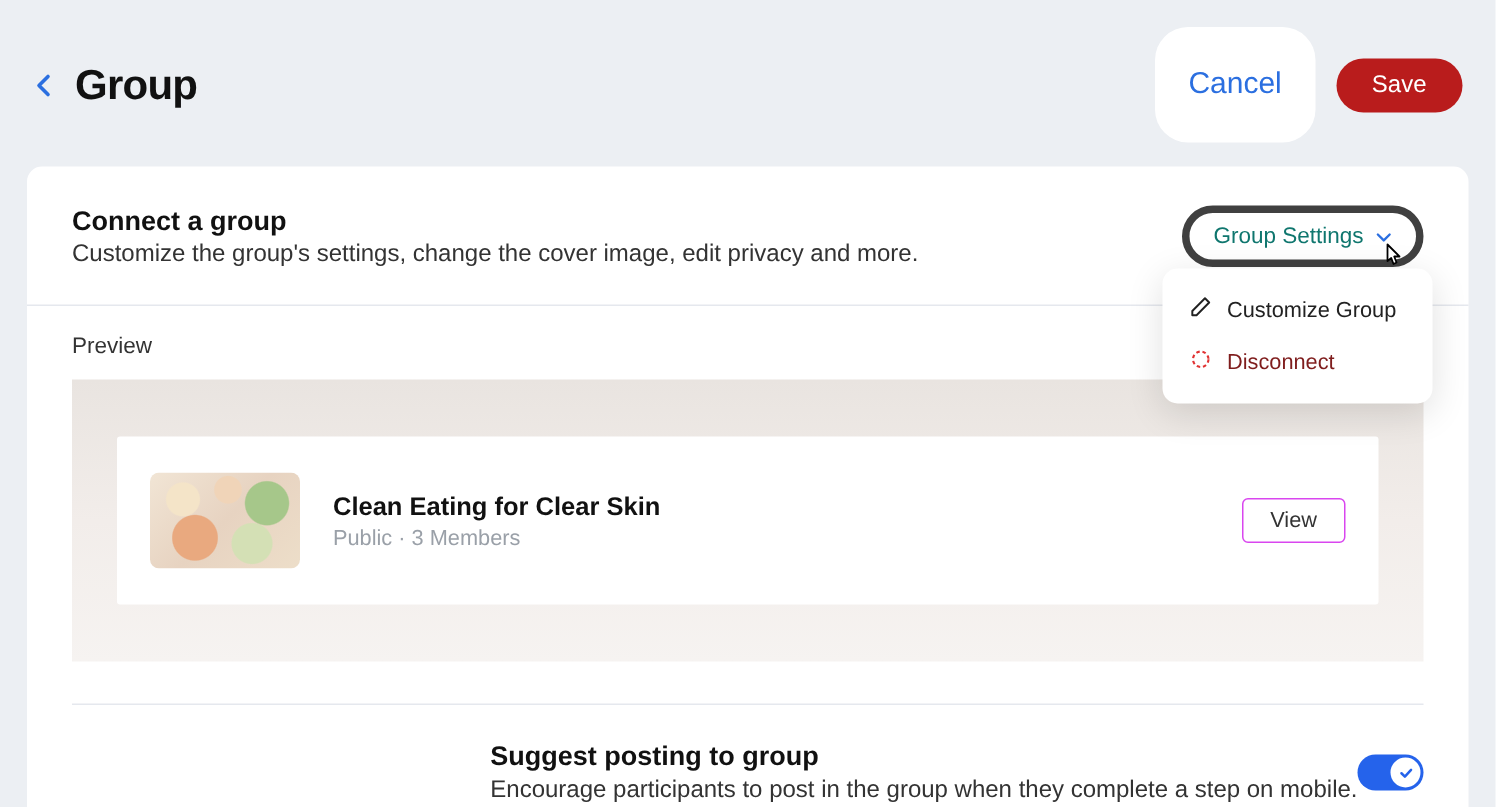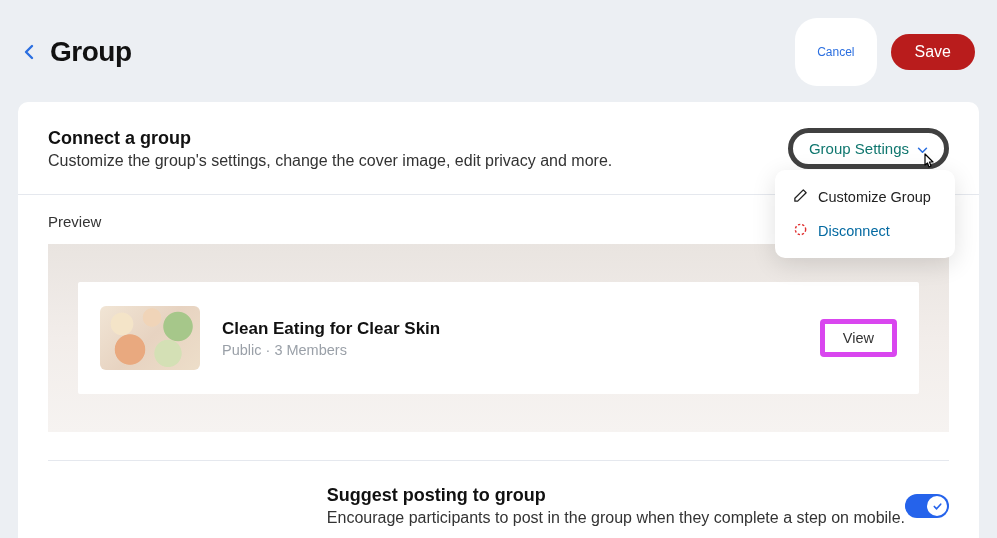--- a/index.html
+++ b/index.html
@@ -36,21 +36,21 @@
     }
     .header-right {
       display: flex;
       align-items: center;
       gap: 14px;
     }
     .btn-cancel {
       background: #fff;
       border: none;
       color: #2b6fe0;
-      font-size: 12px;
+      font-size: 20px;
       font-weight: 500;
       padding: 27px 22px;
       border-radius: 22px;
       cursor: pointer;
     }
     .btn-save {
       background: #b91c1c;
       border: none;
       color: #fff;
       font-size: 16px;
@@ -114,21 +114,21 @@
     }
     .dropdown-item {
       display: flex;
       align-items: center;
       gap: 10px;
       padding: 8px 18px;
       font-size: 14.5px;
       cursor: pointer;
       color: #222;
     }
-    .dropdown-item.danger { color: #0369a1; }
+    .dropdown-item.danger { color: #7f1d1d; }
     .dropdown-item svg { flex-shrink: 0; }
     .cursor-pointer {
       position: absolute;
       right: 42px;
       top: 50px;
       z-index: 20;
       pointer-events: none;
     }
     .divider {
       border: none;
@@ -173,21 +173,21 @@
       font-weight: 800;
       color: #111;
       margin-bottom: 3px;
     }
     .preview-meta {
       font-size: 14.5px;
       color: #9aa0a8;
     }
     .btn-view {
       background: #fff;
-      border: 5px solid #d946ef;
+      border: 1px solid #d946ef;
       border-radius: 4px;
       padding: 6px 18px;
       font-size: 14.5px;
       color: #333;
       cursor: pointer;
     }
     .divider2 {
       border: none;
       border-top: 1px solid #e5e8ee;
       margin: 28px 30px 24px 30px;

